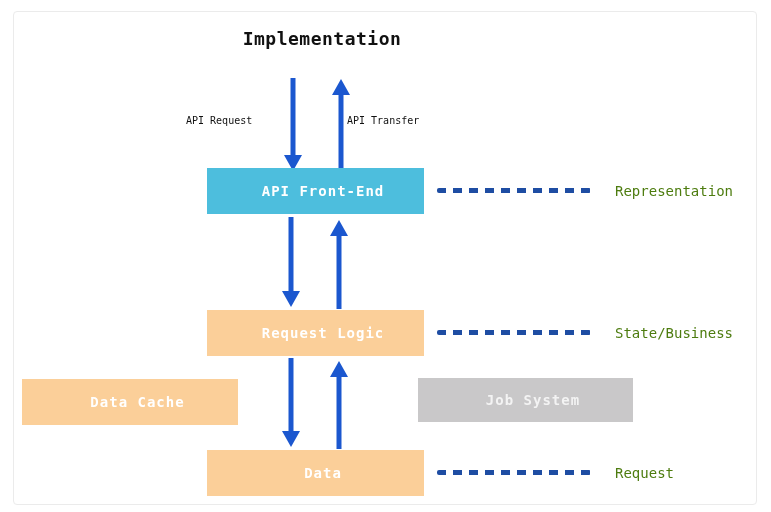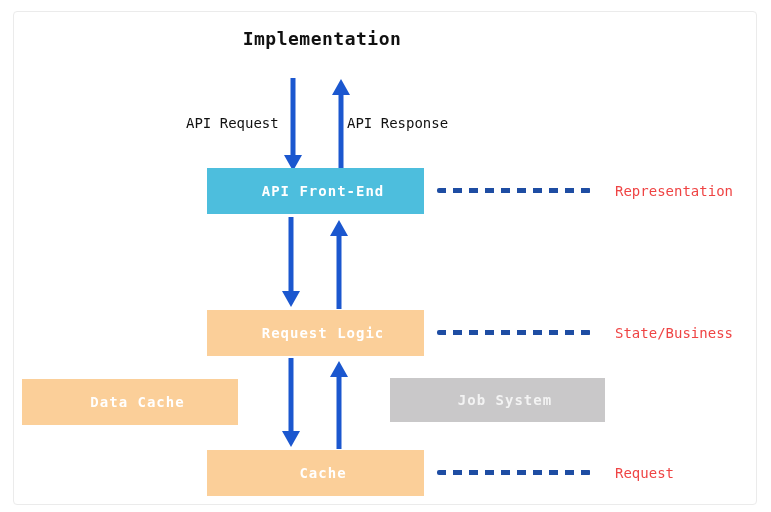--- a/index.html
+++ b/index.html
@@ -12,68 +12,68 @@
   .frame {
     position: absolute; left: 13px; top: 11px; width: 744px; height: 494px;
     border: 1px solid #ebebeb; border-radius: 4px; background: #ffffff;
   }
   .title {
     position: absolute; left: 207px; top: 28px; width: 230px;
     text-align: center; font-size: 18px; font-weight: bold; color: #111111;
     letter-spacing: 0.5px; white-space: nowrap;
   }
   .flow-label {
-    position: absolute; font-size: 14px; color: #111111; white-space: nowrap;
+    position: absolute; font-size: 10px; color: #111111; white-space: nowrap;
   }
   .flow-label.request  { left: 186px; top: 115px; }
   .flow-label.response { left: 347px; top: 115px; }
   .box {
     position: absolute; display: flex; align-items: center; justify-content: center;
     color: #ffffff; font-size: 14px; font-weight: bold; letter-spacing: 1px;
     white-space: nowrap;
     padding-left: 15px;
   }
   .box--cyan   { background: var(--cyan); }
   .box--orange { background: var(--orange); }
-  .box--gray   { background: var(--gray); }
+  .box--gray   { background: var(--gray); margin-left: 28px; }
   .box--gray .box-label { color: #f3f3f3; }
   #box-api-front-end  { left: 207px; top: 168px; width: 217px; height: 46px; }
   #box-api-cache      { left: 22px;  top: 238px; width: 216px; height: 46px; }
   #box-business-logic { left: 207px; top: 310px; width: 217px; height: 46px; }
   #box-data-cache     { left: 22px;  top: 379px; width: 216px; height: 46px; }
   #box-job-system     { left: 390px; top: 378px; width: 215px; height: 44px; }
   #box-data           { left: 207px; top: 450px; width: 217px; height: 46px; }
   .dash-line {
     position: absolute; left: 437px; width: 154px; height: 5px;
     background: repeating-linear-gradient(to right, var(--dash) 0 9px, transparent 9px 16px);
     border-radius: 2px;
   }
   #dash-representation { top: 188px; }
   #dash-state-transfer { top: 330px; }
   #dash-resource       { top: 470px; }
   .layer-label {
-    position: absolute; left: 615px; font-size: 14px; color: #ef4444; white-space: nowrap;
+    position: absolute; left: 615px; font-size: 14px; color: #4d7c0f; white-space: nowrap;
   }
   #label-representation { top: 183px; }
   #label-state-transfer { top: 325px; }
   #label-resource       { top: 465px; }
   .arrows { position: absolute; left: 0; top: 0; width: 771px; height: 512px; pointer-events: none; }
   .arrows line    { stroke: var(--arrow); stroke-width: 5; }
   .arrows polygon { fill: var(--arrow); }
 </style>
 </head>
 <body style="--cyan: #4dbedd; --orange: #fbcf99; --gray: #c9c8c9; --arrow: #1b57cf; --dash: #1e4da3;">
 
 <div class="canvas">
   <div class="frame"></div>
 
   <div class="title">Implementation</div>
 
   <div class="flow-label request">API Request</div>
-  <div class="flow-label response">API Response</div>
+  <div class="flow-label response">API Transfer</div>
 
   <svg class="arrows" viewBox="0 0 771 512" width="771" height="512">
     <g>
       <line x1="293" y1="78" x2="293" y2="157"></line>
       <polygon points="284,155 302,155 293,171"></polygon>
     </g>
     <g>
       <polygon points="332,95 350,95 341,79"></polygon>
       <line x1="341" y1="94" x2="341" y2="168"></line>
     </g>
@@ -101,21 +101,21 @@
   <div class="box box--orange" id="box-business-logic">
     <span class="box-label">Request Logic</span>
   </div>
   <div class="box box--orange" id="box-data-cache">
     <span class="box-label">Data Cache</span>
   </div>
   <div class="box box--gray" id="box-job-system">
     <span class="box-label">Job System</span>
   </div>
   <div class="box box--orange" id="box-data">
-    <span class="box-label">Cache</span>
+    <span class="box-label">Data</span>
   </div>
 
   <div class="dash-line" id="dash-representation"></div>
   <div class="dash-line" id="dash-state-transfer"></div>
   <div class="dash-line" id="dash-resource"></div>
 
   <div class="layer-label" id="label-representation">Representation</div>
   <div class="layer-label" id="label-state-transfer">State/Business</div>
   <div class="layer-label" id="label-resource">Request</div>
 </div>

